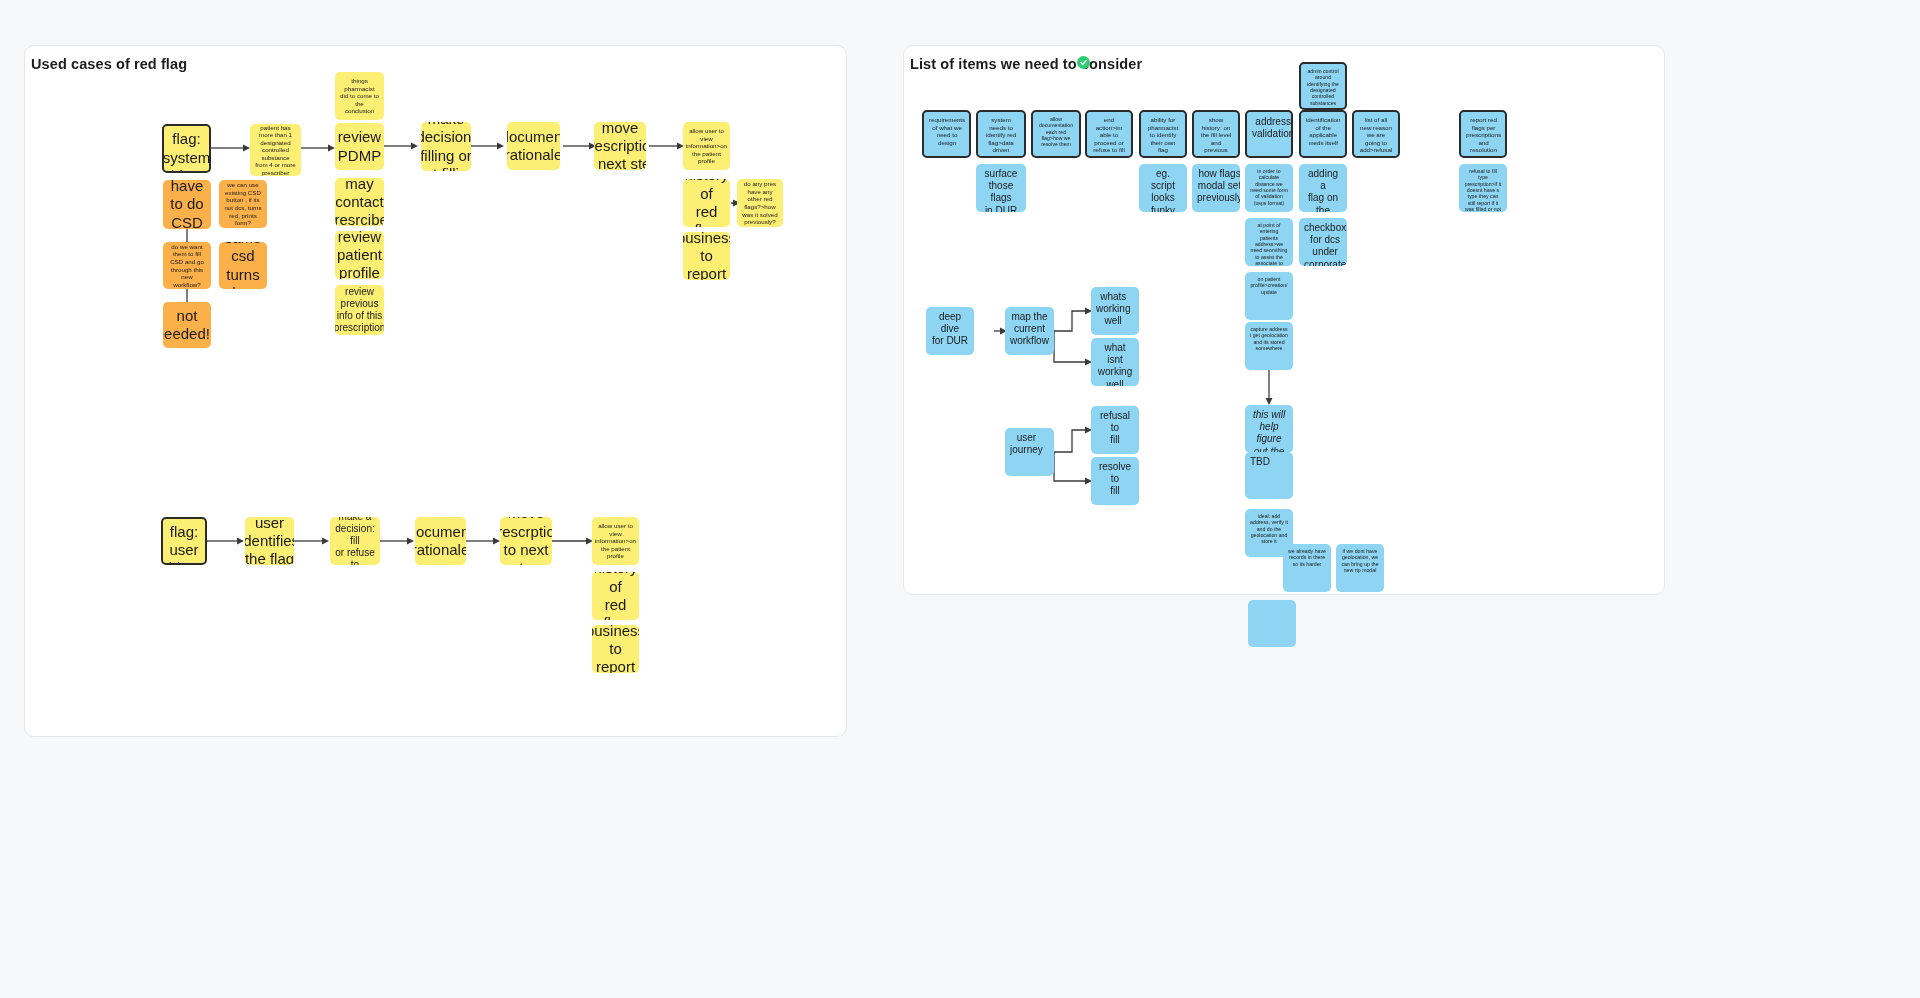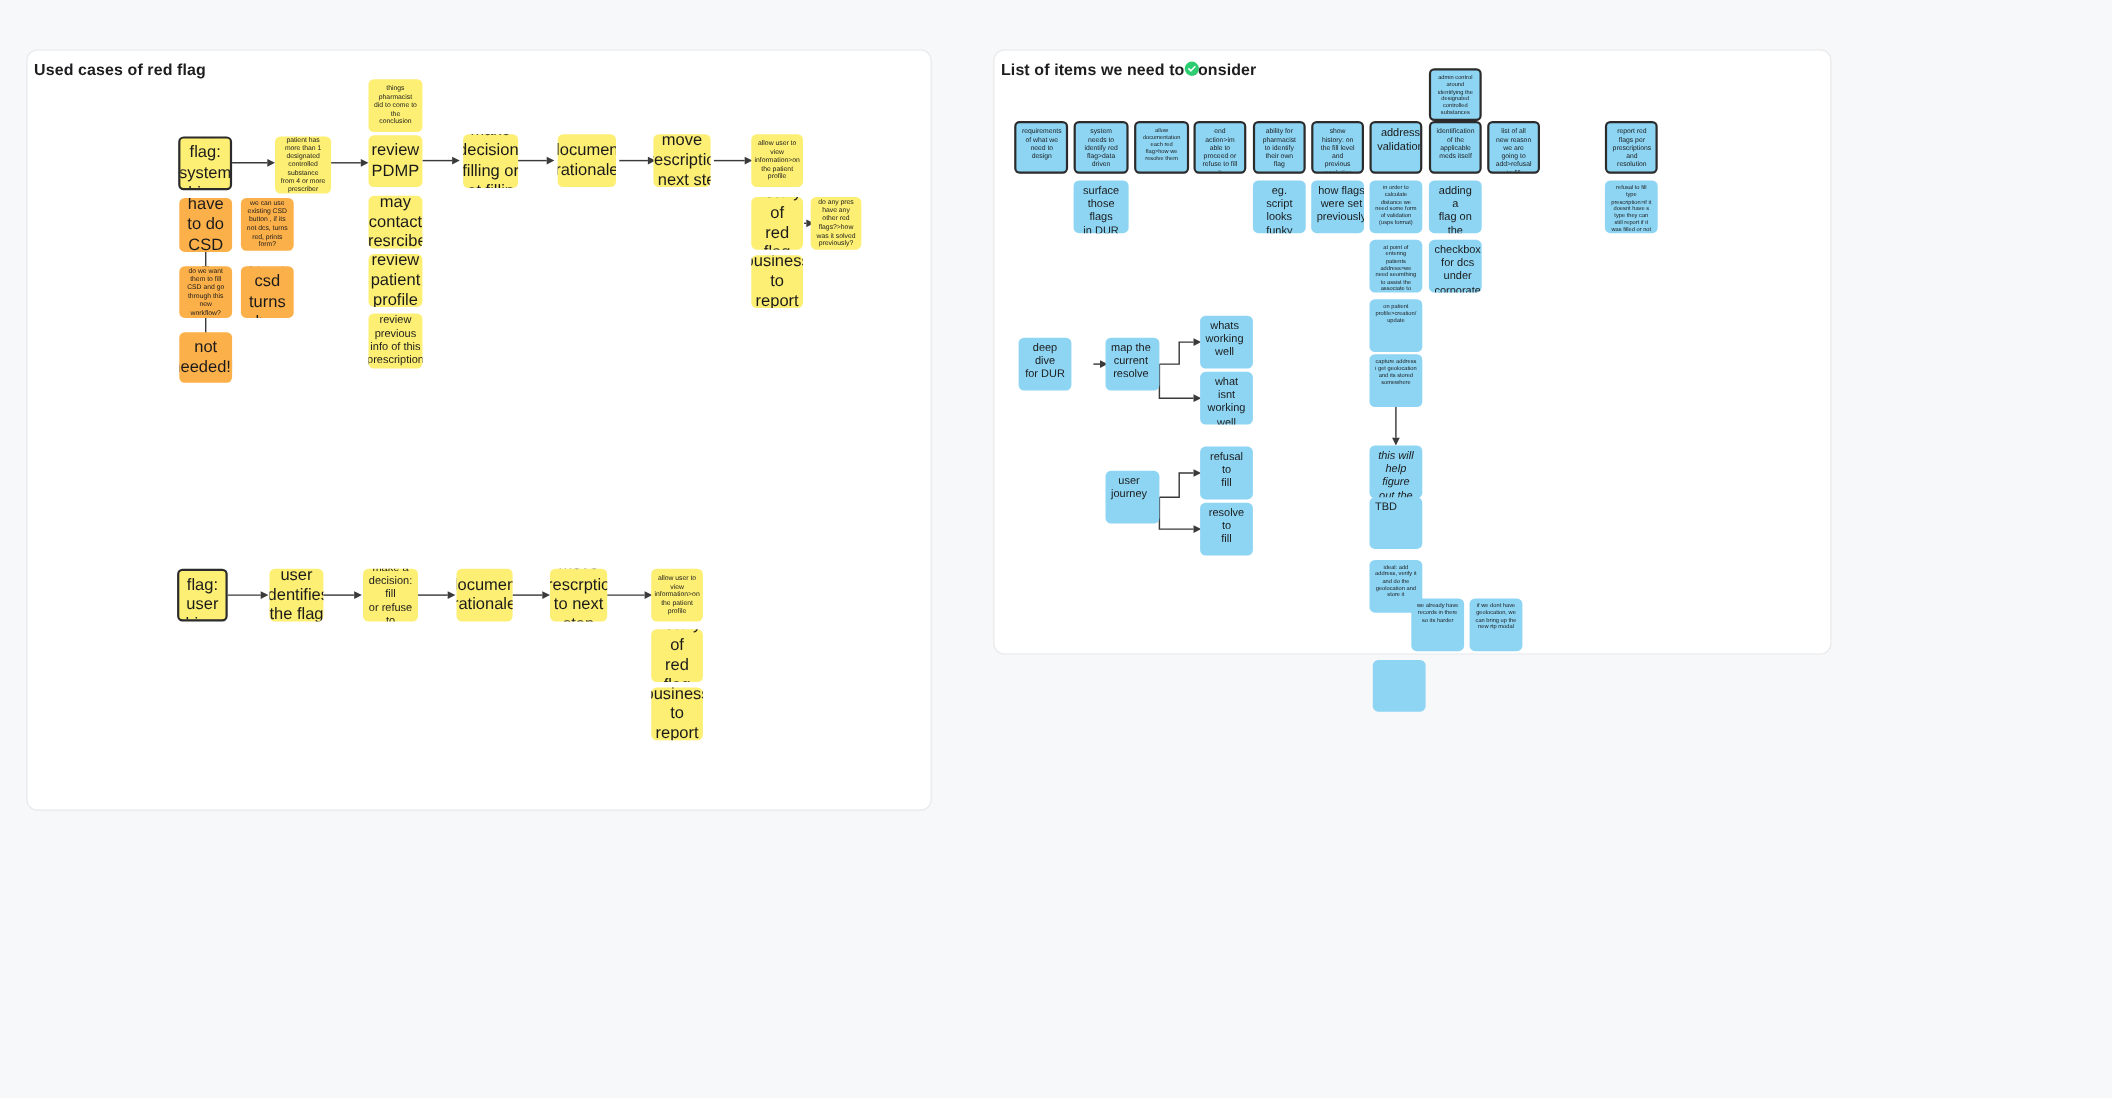--- a/index.html
+++ b/index.html
@@ -231,21 +231,21 @@
   <div class="note blue bordered left top s-sm" style="left:1459px; top:110px; width:48px; height:48px;">report red flags per prescriptions and resolution</div>
 
   <div class="note blue left top s-md" style="left:976px; top:164px; width:50px; height:48px;">surface
 those flags
 in DUR</div>
 
   <div class="note blue left top s-md" style="left:1139px; top:164px; width:48px; height:48px;">eg. script
 looks funky</div>
 
   <div class="note blue left top s-md" style="left:1192px; top:164px; width:48px; height:48px;">how flags
-were set
+modal set
 previously</div>
 
   <div class="note blue left top s-xs" style="left:1245px; top:164px; width:48px; height:48px;">in order to calculate distance we need some form of validation (usps format)</div>
 
   <div class="note blue left top s-md" style="left:1299px; top:164px; width:48px; height:48px;">adding a
 flag on the
 dcs
 product</div>
 
   <div class="note blue left top s-xs" style="left:1459px; top:164px; width:48px; height:48px;">refusal to fill type prescription&gt;if it doesnt have s type they can still report if it was filled or not</div>
@@ -291,21 +291,21 @@
 
   <div class="note blue left top s-xs" style="left:1336px; top:544px; width:48px; height:48px;">if we dont have geolocation, we can bring up the new rtp modal</div>
 
   <div class="note blue" style="left:1248px; top:600px; width:48px; height:47px;"></div>
 
   <div class="note blue left top s-md" style="left:926px; top:307px; width:48px; height:48px;">deep dive
 for DUR</div>
 
   <div class="note blue left top s-md" style="left:1005px; top:307px; width:49px; height:48px;">map the
 current
-resolve</div>
+workflow</div>
 
   <div class="note blue left top s-md" style="left:1091px; top:287px; width:48px; height:48px;">whats
 working
 well</div>
 
   <div class="note blue left top s-md" style="left:1091px; top:338px; width:48px; height:48px;">what isnt
 working
 well</div>
 
   <div class="note blue left top s-md" style="left:1005px; top:428px; width:49px; height:48px;">user

